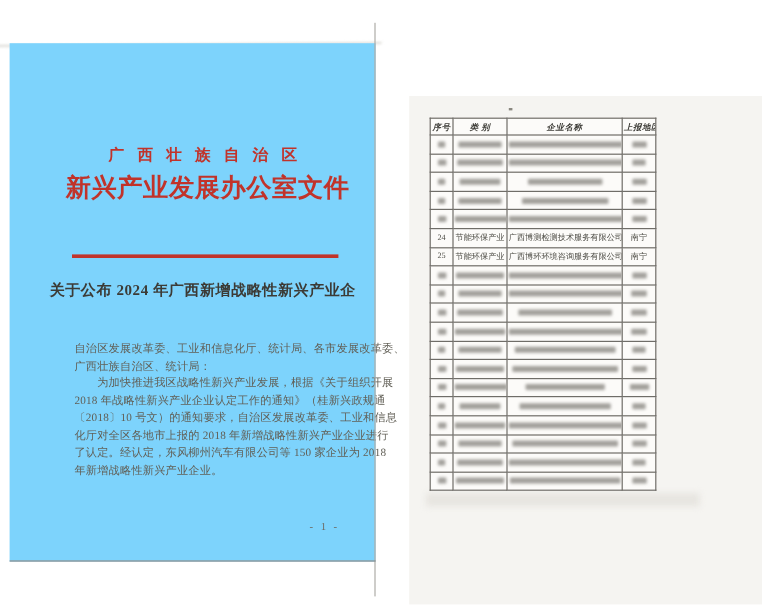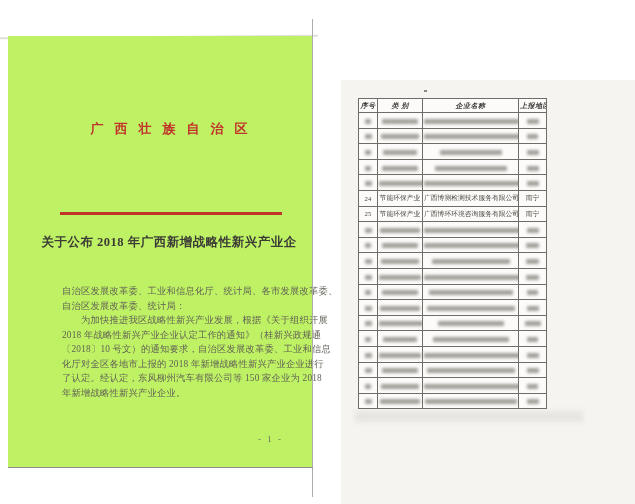--- a/index.html
+++ b/index.html
@@ -1,21 +1,21 @@
 <!DOCTYPE html>
 <html style="--red: #c1332a;"><head>
 <meta charset="utf-8">
 <style>
   html,body{margin:0;padding:0;background:#ffffff;}
   .canvas{
     position:relative;width:635px;height:504px;overflow:hidden;background:#ffffff;
     font-family:"Liberation Serif","DejaVu Serif",serif;
   }
   
-  .page-left{position:absolute;left:8px;top:36px;width:305px;height:432px;background:#bef264;}
+  .page-left{position:absolute;left:8px;top:36px;width:305px;height:432px;background:#7dd3fc;}
   .top-crease{position:absolute;left:-4px;top:36px;width:322px;height:2px;background:#e2e0dc;
     transform:rotate(-0.45deg);filter:blur(0.7px);}
   .vline-right{position:absolute;left:312px;top:19px;width:1px;height:478px;background:#aeaca8;}
   .hline-bottom{position:absolute;left:8px;top:467px;width:305px;height:1px;background:#908e8a;}
   .scan-text{filter:blur(0.25px);}
   .org-line{position:absolute;left:46px;top:84px;width:230px;text-align:center;
     color:var(--red,#c1332a);font-size:13px;font-weight:bold;letter-spacing:11px;text-indent:11px;white-space:nowrap;}
   .doc-type{position:absolute;left:0;top:106px;width:330px;text-align:center;
     color:var(--red,#c1332a);font-size:21px;font-weight:bold;letter-spacing:0.5px;white-space:nowrap;}
   .doc-number{position:absolute;left:46px;top:147px;width:230px;text-align:center;
@@ -47,27 +47,28 @@
   td .clear-txt{filter:blur(0.3px);}
 </style>
 </head>
 <body>
 
 <div class="canvas">
 
   <div class="top-crease"></div>
   <div class="page-left">
     <div class="org-line scan-text">广西壮族自治区</div>
+    <div class="doc-type scan-text">新兴产业发展办公室文件</div>
     <div class="red-rule"></div>
     <div class="doc-title scan-text">
-      <div>关于公布 2018 年广西新增战略性新兴产业企</div>
+      <div>关于公布 2024 年广西新增战略性新兴产业企</div>
     </div>
     <div class="body-block scan-text">
         <div class="body-line">自治区发展改革委、工业和信息化厅、统计局、各市发展改革委、</div>
-        <div class="body-line">自治区发展改革委、统计局：</div>
+        <div class="body-line">广西壮族自治区、统计局：</div>
         <div class="body-line">　　为加快推进我区战略性新兴产业发展，根据《关于组织开展</div>
         <div class="body-line">2018 年战略性新兴产业企业认定工作的通知》（桂新兴政规通</div>
         <div class="body-line">〔2018〕10 号文）的通知要求，自治区发展改革委、工业和信息</div>
         <div class="body-line">化厅对全区各地市上报的 2018 年新增战略性新兴产业企业进行</div>
         <div class="body-line">了认定。经认定，东风柳州汽车有限公司等 150 家企业为 2018</div>
         <div class="body-line">年新增战略性新兴产业企业。</div>
       </div>
     <div class="page-num scan-text">- 1 -</div>
   </div>
   <div class="vline-right"></div>

